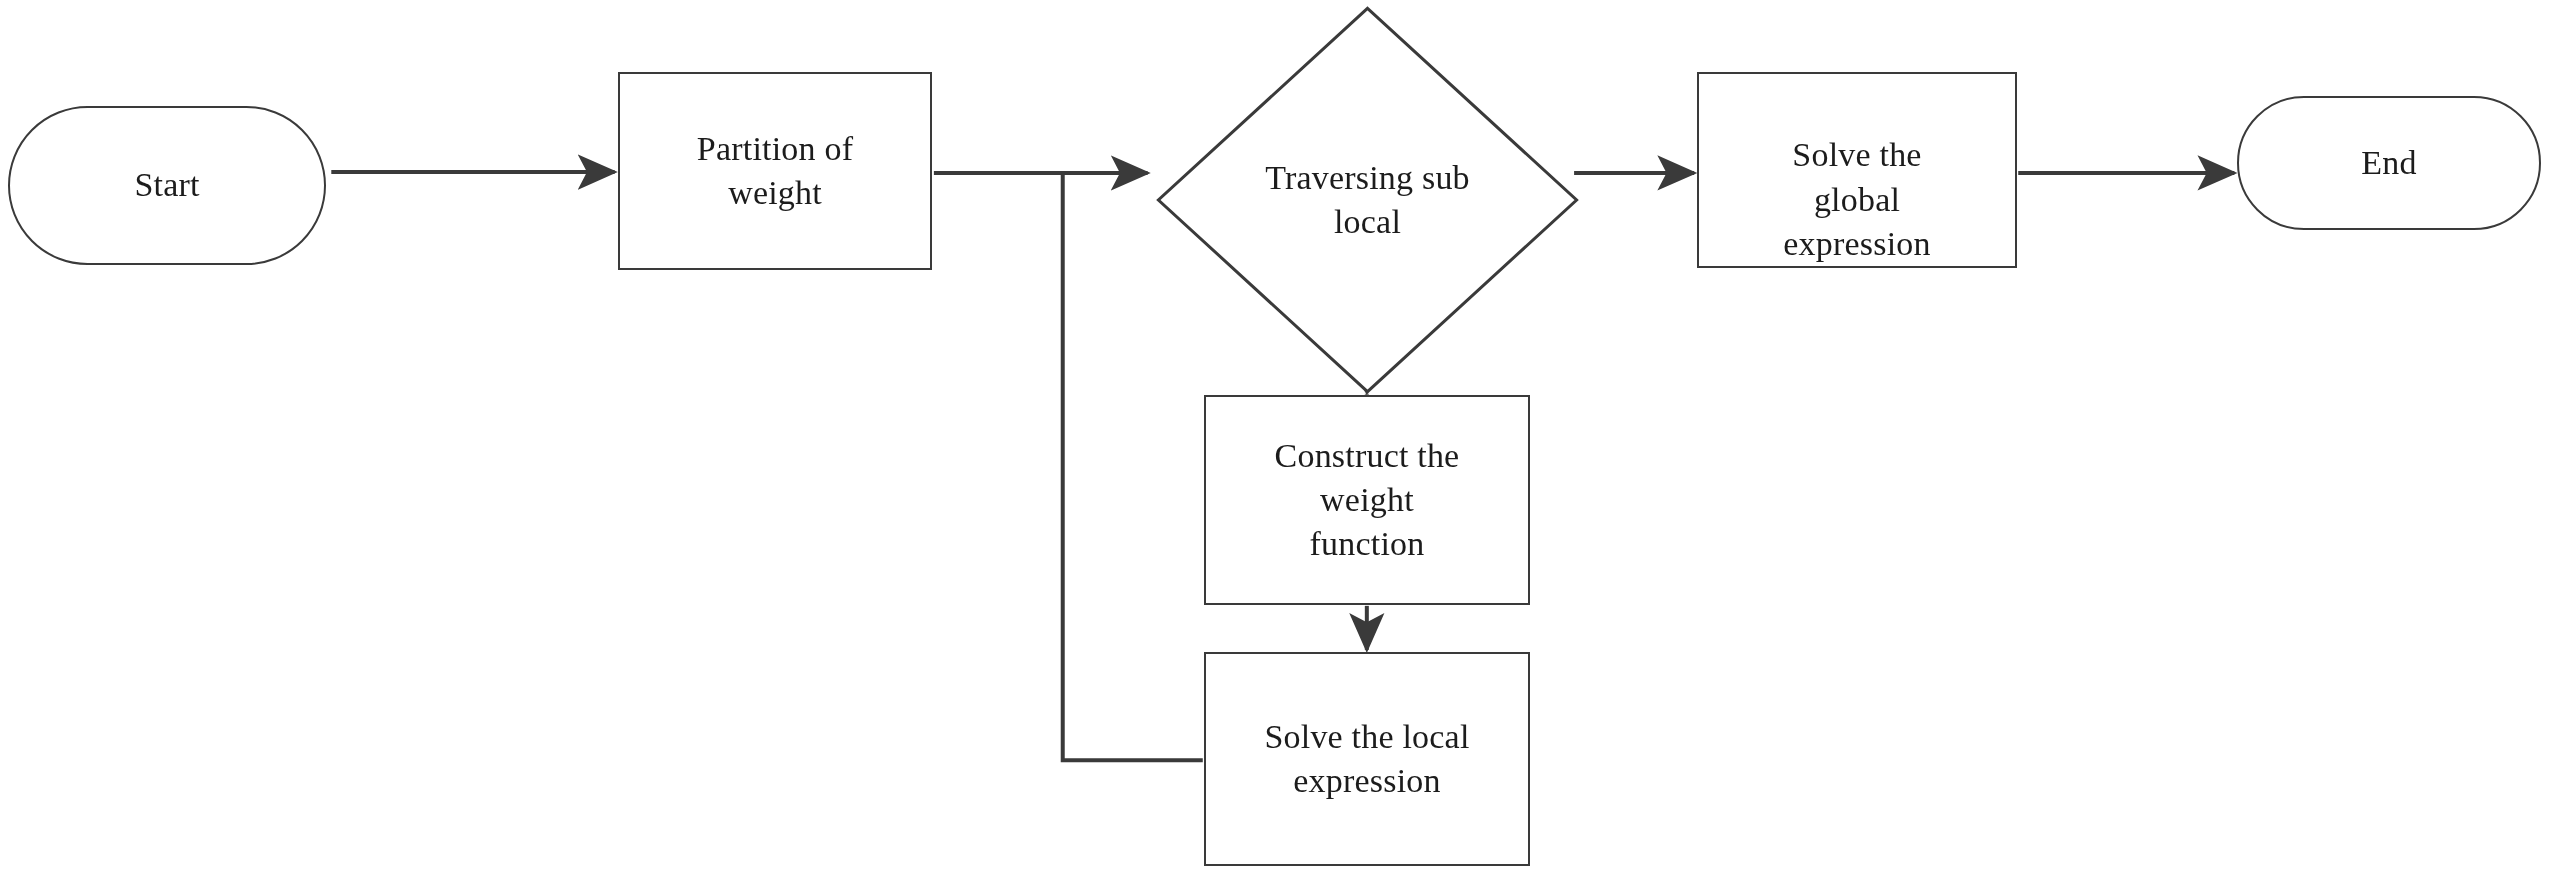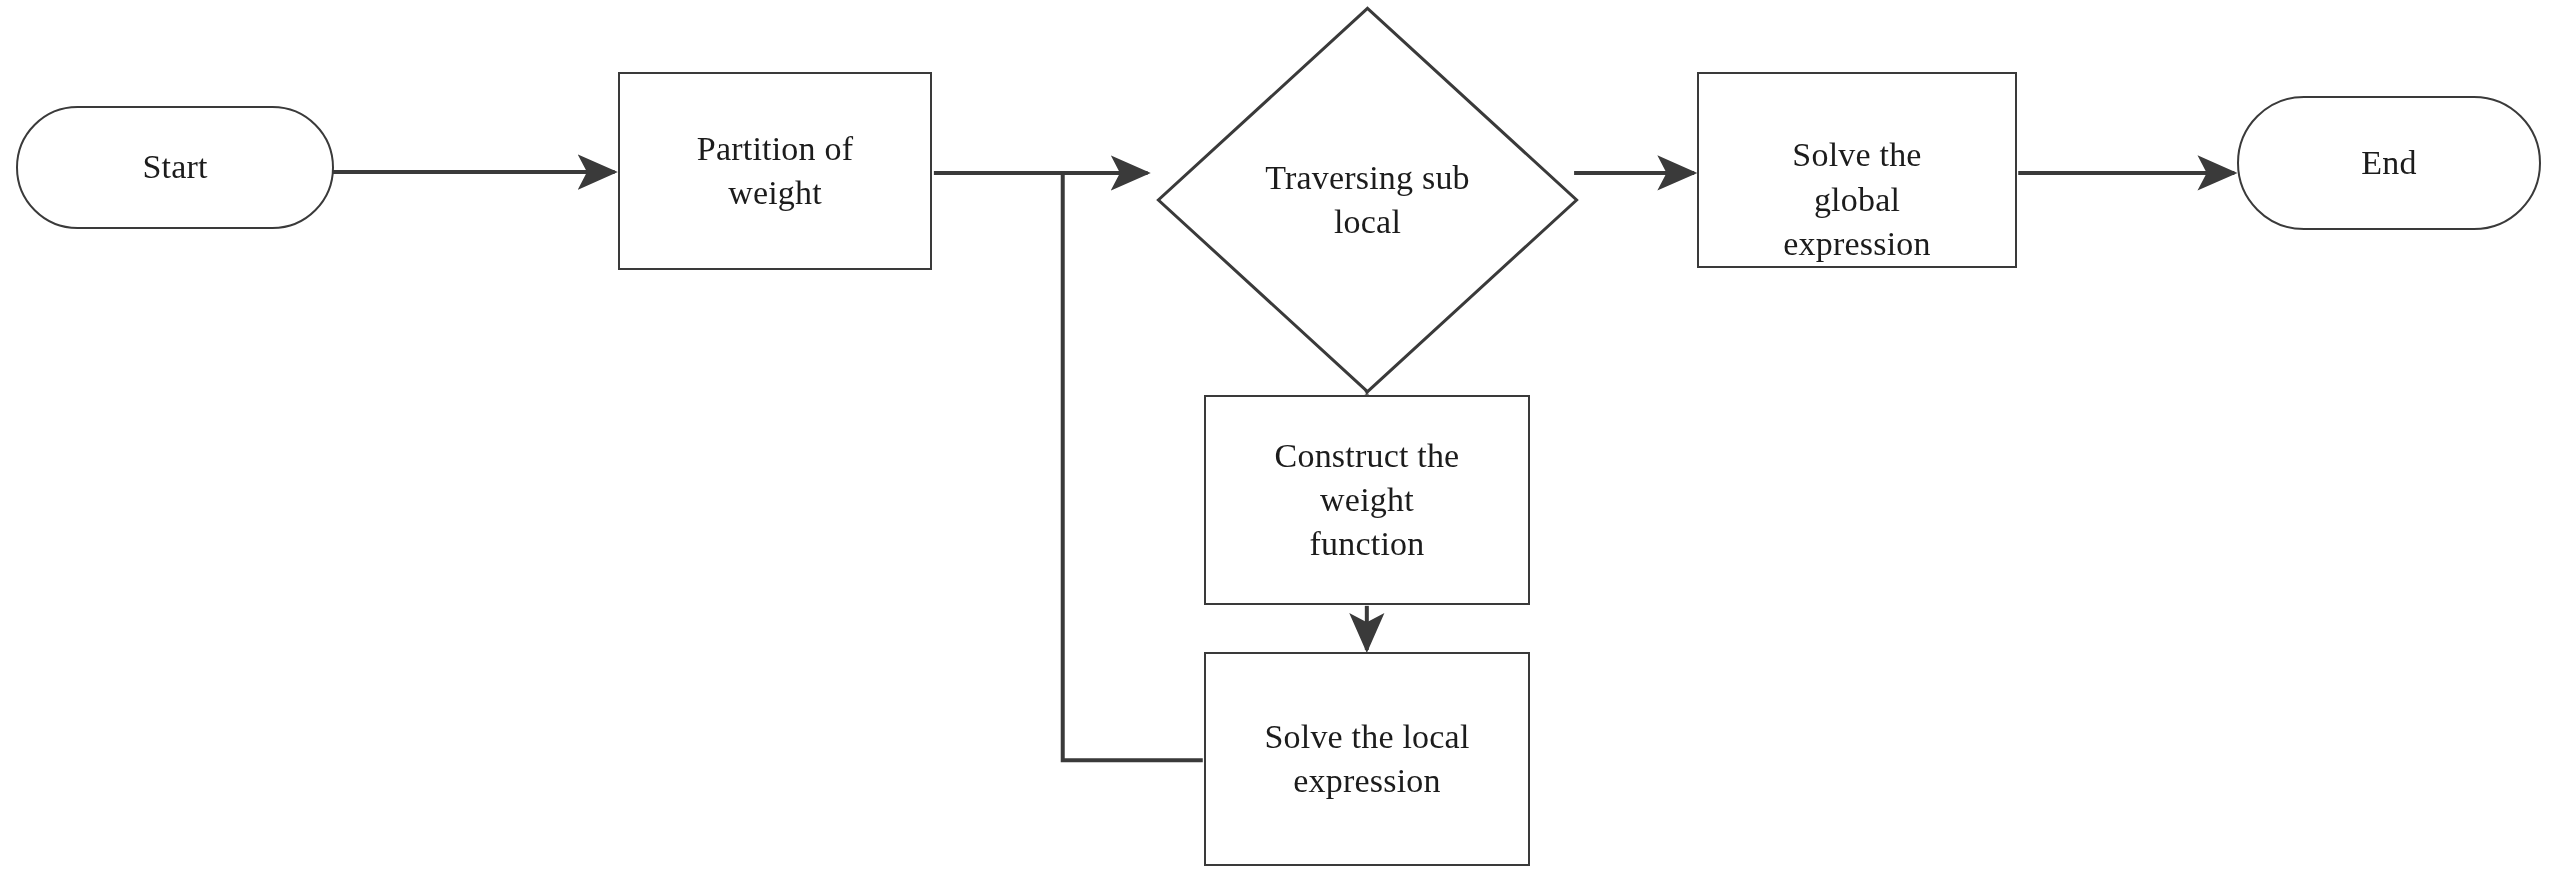--- a/index.html
+++ b/index.html
@@ -95,21 +95,21 @@
     <line x1="1967" y1="216" x2="2117" y2="216" stroke="#3a3a3a" stroke-width="5" marker-end="url(#arrowhead)"></line>
 
     <line x1="2522" y1="216" x2="2792" y2="216" stroke="#3a3a3a" stroke-width="5" marker-end="url(#arrowhead)"></line>
 
     <line x1="1708" y1="493" x2="1708" y2="492" stroke="#3a3a3a" stroke-width="5"></line>
     <line x1="1708" y1="485" x2="1708" y2="490" stroke="#3a3a3a" stroke-width="5" marker-end="url(#arrowhead)"></line>
 
     <line x1="1708" y1="757" x2="1708" y2="812" stroke="#3a3a3a" stroke-width="5" marker-end="url(#arrowhead)"></line>
   </svg>
 
-  <div class="node terminal" style="left:16px; top:106px; width:318px; height:123px;">
+  <div class="node terminal" style="left:8px; top:106px; width:318px; height:159px;">
     <span class="node-label">Start</span>
   </div>
 
   <div class="node process" style="left:618px; top:72px; width:314px; height:198px;">
     <span class="node-label">Partition of
 weight</span>
   </div>
 
   <div class="node decision" style="left:1156px; top:6.4px; width:423px; height:388px;">
     <svg class="diamond-shape" viewBox="0 0 528 485" preserveAspectRatio="none" xmlns="http://www.w3.org/2000/svg">

